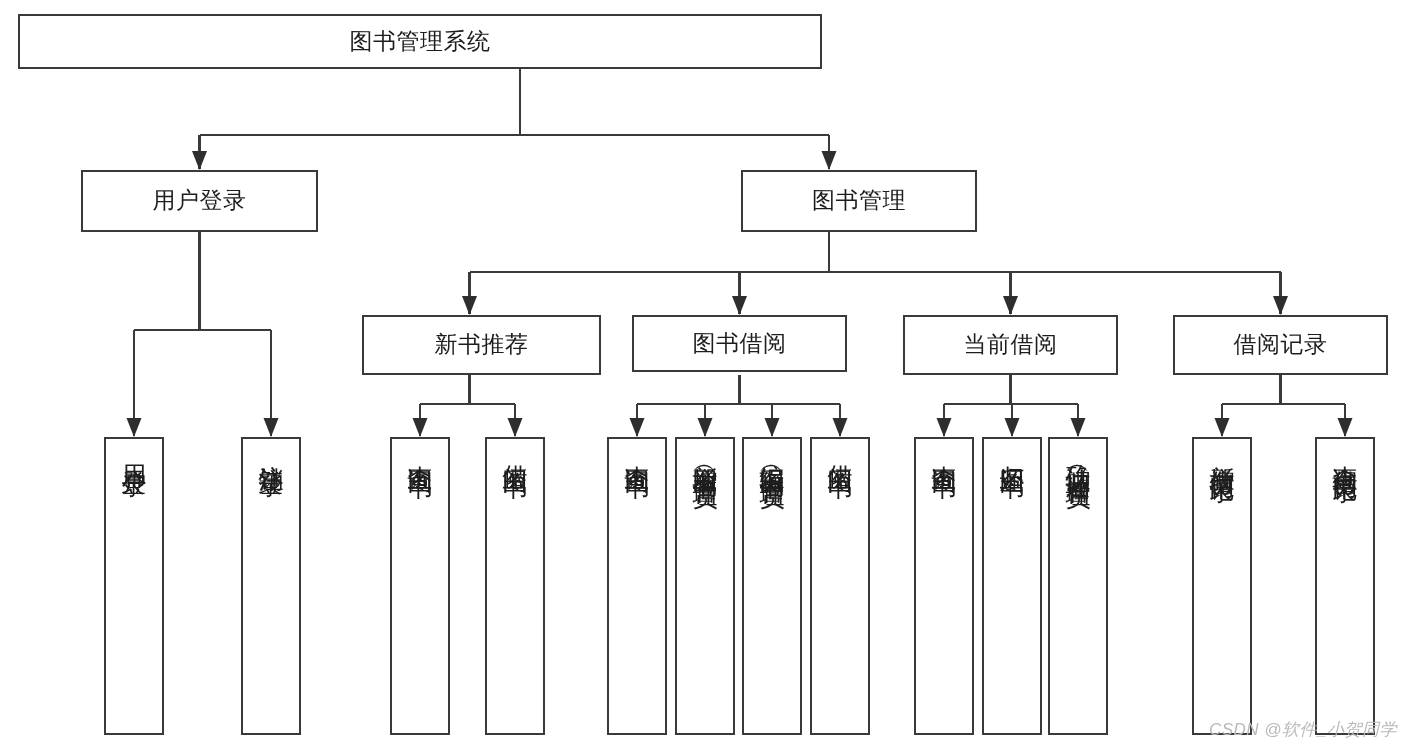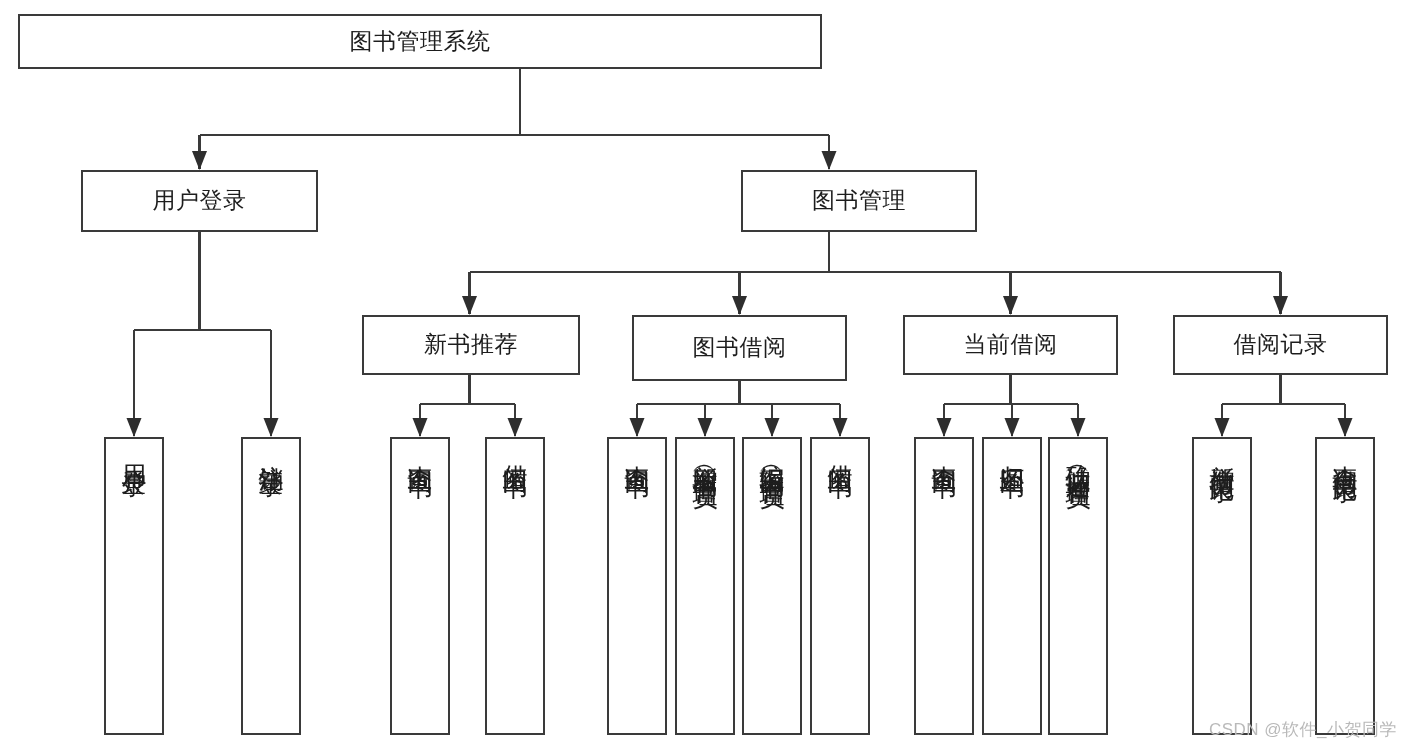--- a/index.html
+++ b/index.html
@@ -61,20 +61,21 @@
     line-height: 1.0;
   }
   .watermark {
     position: absolute;
     right: 8px;
     bottom: 6px;
     font-size: 17px;
     color: #b9b9b9;
     letter-spacing: 0.5px;
     white-space: nowrap;
+    font-style: italic;
   }
 </style>
 </head>
 <body>
 
 <div id="diagram-root">
 
   <svg class="connectors" id="connector-layer" viewBox="0 0 1405 747">
       <line x1="520" y1="69" x2="520" y2="135" stroke="#3a3a3a" stroke-width="2.6" shape-rendering="crispEdges"></line>
       <line x1="199.5" y1="135" x2="829" y2="135" stroke="#3a3a3a" stroke-width="2.6" shape-rendering="crispEdges"></line>
@@ -133,24 +134,24 @@
   <div id="node-layer">
       <div class="node horizontal" style="left: 18px; top: 14px; width: 804px; height: 55px; border-color: rgb(58, 58, 58); background: rgb(255, 255, 255);">
         <span class="node-label" style="color: rgb(29, 29, 29);">图书管理系统</span>
       </div>
       <div class="node horizontal" style="left: 81px; top: 170px; width: 237px; height: 62px; border-color: rgb(58, 58, 58); background: rgb(255, 255, 255);">
         <span class="node-label" style="color: rgb(29, 29, 29);">用户登录</span>
       </div>
       <div class="node horizontal" style="left: 711px; top: 170px; width: 236px; height: 62px; border-color: rgb(58, 58, 58); background: rgb(255, 255, 255); margin-left: 30px;">
         <span class="node-label" style="color: rgb(29, 29, 29);">图书管理</span>
       </div>
-      <div class="node horizontal" style="left: 362px; top: 315px; width: 218px; height: 60px; border-color: rgb(58, 58, 58); background: rgb(255, 255, 255); justify-content: center;">
+      <div class="node horizontal" style="left: 362px; top: 315px; width: 239px; height: 60px; border-color: rgb(58, 58, 58); background: rgb(255, 255, 255); justify-content: center;">
         <span class="node-label" style="color: rgb(29, 29, 29);">新书推荐</span>
       </div>
-      <div class="node horizontal" style="left: 632px; top: 315px; width: 215px; height: 66px; border-color: rgb(58, 58, 58); background: rgb(255, 255, 255);">
+      <div class="node horizontal" style="left: 632px; top: 315px; width: 215px; height: 57px; border-color: rgb(58, 58, 58); background: rgb(255, 255, 255);">
         <span class="node-label" style="color: rgb(29, 29, 29);">图书借阅</span>
       </div>
       <div class="node horizontal" style="left: 903px; top: 315px; width: 215px; height: 60px; border-color: rgb(58, 58, 58); background: rgb(255, 255, 255);">
         <span class="node-label" style="color: rgb(29, 29, 29);">当前借阅</span>
       </div>
       <div class="node horizontal" style="left: 1173px; top: 315px; width: 215px; height: 60px; border-color: rgb(58, 58, 58); background: rgb(255, 255, 255);">
         <span class="node-label" style="color: rgb(29, 29, 29);">借阅记录</span>
       </div>
       <div class="node vertical" style="left: 104px; top: 437px; width: 60px; height: 298px; border-color: rgb(58, 58, 58); background: rgb(255, 255, 255);">
         <span class="node-label" style="color: rgb(29, 29, 29);">用户登录</span>

